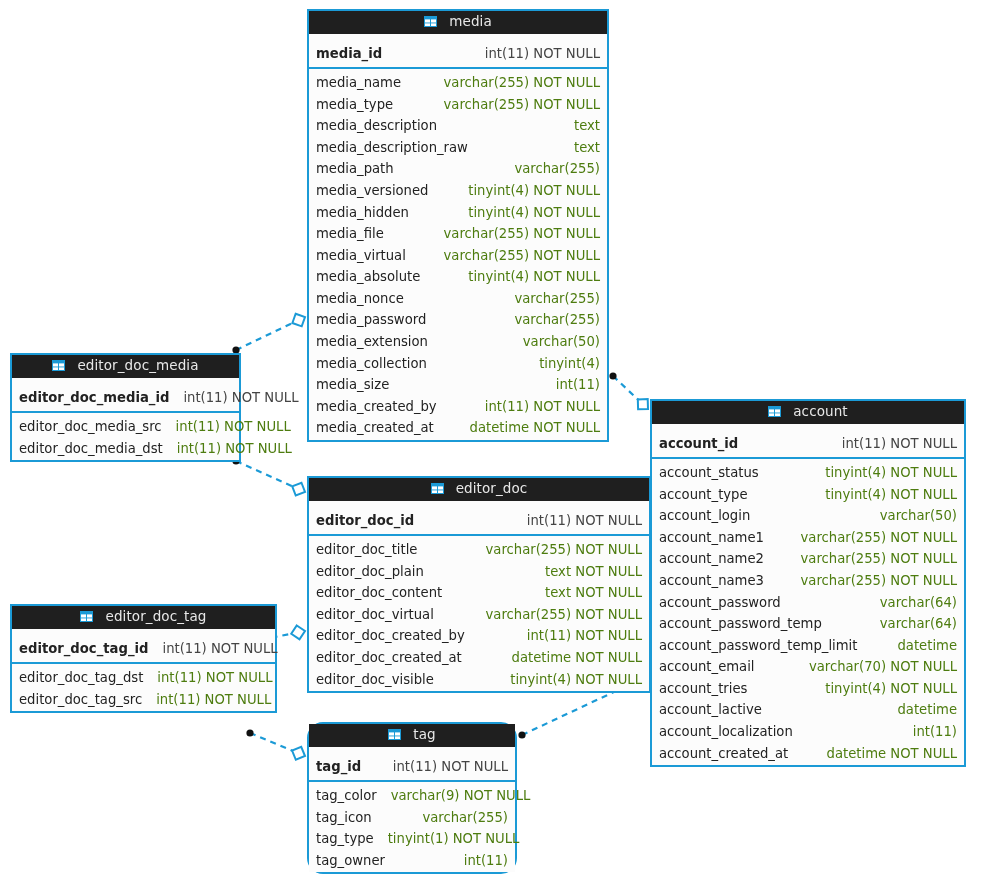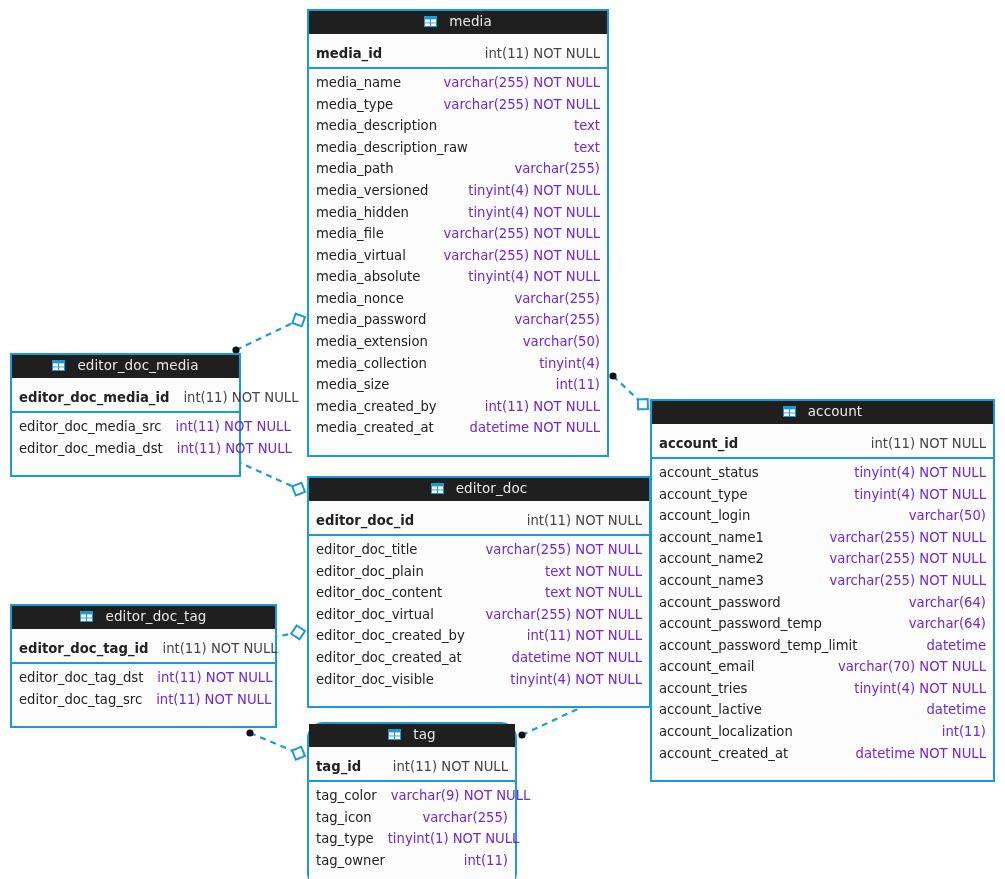--- a/index.html
+++ b/index.html
@@ -68,23 +68,23 @@
     line-height: 1.18;
     white-space: nowrap;
   }
   .pk-block .row {
     font-weight: bold;
     padding-top: 12px;
     padding-bottom: 6px;
   }
   .pk-block .row .col-type { font-weight: normal; color: #444; }
   .row .col-name { text-align: left; }
-  .row .col-type { text-align: right; color: #6d28d9; margin-left: 14px; }
+  .row .col-type { text-align: right; color: #4d7c0f; margin-left: 14px; }
   .cols-block .row:first-child { padding-top: 6px; }
-  .cols-block .row:last-child { padding-bottom: 19px; }
+  .cols-block .row:last-child { padding-bottom: 4px; }
 
   
   #ent-media        { left: 307px; top: 9px;   width: 302px; }
   #ent-account      { left: 650px; top: 399px; width: 345px; }
   #ent-editor_doc   { left: 307px; top: 476px; width: 302px; }
   #ent-editor_doc_media { left: 10px; top: 353px; width: 255px; }
   #ent-editor_doc_tag   { left: 10px; top: 638px; width: 240px; }
   #ent-tag          { left: 307px; top: 722px; width: 210px; border-radius: 16px; }
 </style>
 </head>
@@ -214,21 +214,21 @@
           <div class="row">
             <span class="col-name">media_created_by</span>
             <span class="col-type">int(11) NOT NULL</span>
           </div>
           <div class="row">
             <span class="col-name">media_created_at</span>
             <span class="col-type">datetime NOT NULL</span>
           </div>
         </div>
       </div>
-      <div class="entity" id="ent-account" style="left: 650px; top: 399px; width: 345px;">
+      <div class="entity" id="ent-account" style="left: 650px; top: 399px; width: 316px;">
         <div class="entity-header">
           <span class="tbl-icon">
             <svg width="13" height="11" viewBox="0 0 13 11">
               <rect x="0" y="0" width="13" height="11" fill="#1b9ad6"></rect>
               <rect x="1" y="3.4" width="5" height="3.1" fill="#ffffff"></rect>
               <rect x="7" y="3.4" width="5" height="3.1" fill="#ffffff"></rect>
               <rect x="1" y="7.4" width="5" height="2.6" fill="#ffffff"></rect>
               <rect x="7" y="7.4" width="5" height="2.6" fill="#ffffff"></rect>
             </svg>
           </span>

